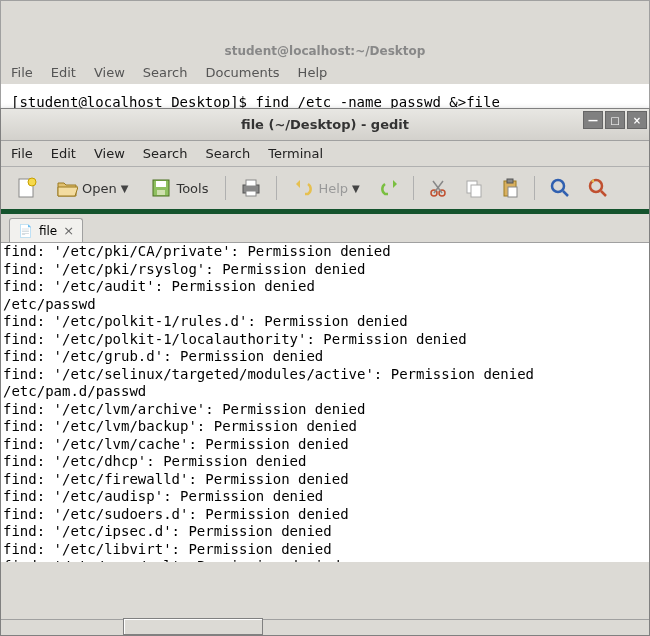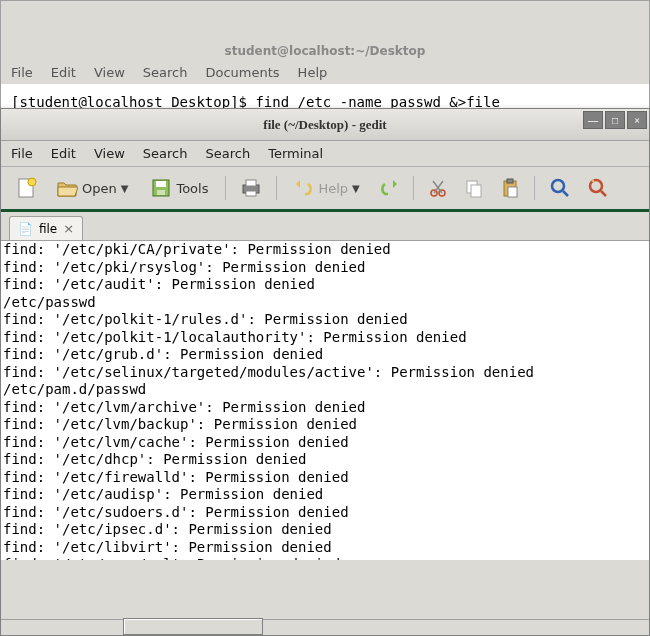--- a/index.html
+++ b/index.html
@@ -5,26 +5,26 @@
   * { box-sizing: border-box; }
   body { margin: 0; padding: 0; font-family: "DejaVu Sans", sans-serif; font-size: 13px; background: #dcdad5; width: 650px; height: 636px; overflow: hidden; position: relative; }
   .terminal-window { position: absolute; top: 0; left: 0; right: 0; background: #dcdad5; border: 1px solid #a0a0a0; }
   .terminal-titlebar { height: 20px; text-align: center; color: #888; font-weight: bold; font-size: 12px; line-height: 20px; margin-top: 40px; }
   .menubar { display: flex; gap: 18px; padding: 4px 10px; color: #555; font-size: 13px; background: #dcdad5; }
   .menubar div { cursor: pointer; }
   .terminal-body { background: #fff; font-family: "DejaVu Sans Mono", monospace; font-size: 14px; padding: 10px; color: #000; line-height: 1.25; white-space: pre; }
   .prompt { color: #000; }
   .cursor-block { display: inline-block; width: 8px; height: 15px; border: 1px solid #000; vertical-align: text-bottom; }
   .gedit-window { position: absolute; top: 108px; left: 0; right: 0; bottom: 0; background: #dcdad5; border: 1px solid #808080; box-shadow: 0 2px 6px rgba(0,0,0,0.3); }
-  .gedit-titlebar { height: 32px; background: linear-gradient(#e8e7e3, #d3d1cc); border-bottom: 1px solid #a0a0a0; display: flex; align-items: center; justify-content: center; position: relative; font-family: Liberation Serif, serif; }
+  .gedit-titlebar { height: 32px; background: linear-gradient(#e8e7e3, #d3d1cc); border-bottom: 1px solid #a0a0a0; display: flex; align-items: center; justify-content: center; position: relative; }
   .gedit-title { font-weight: bold; color: #333; font-size: 13px; }
   .window-controls { position: absolute; right: 2px; top: 2px; display: flex; gap: 2px; }
   .win-btn { width: 20px; height: 18px; background: #808080; border: 1px solid #666; display: flex; align-items: center; justify-content: center; color: #fff; font-size: 10px; font-weight: bold; cursor: pointer; }
   .gedit-menubar { display: flex; gap: 18px; padding: 5px 10px; color: #222; font-size: 13px; border-bottom: 1px solid #b0b0b0; }
-  .toolbar { display: flex; align-items: center; gap: 4px; padding: 6px 8px; background: #dcdad5; border-bottom: 3px solid #14532d; }
+  .toolbar { display: flex; align-items: center; gap: 4px; padding: 6px 8px; background: #dcdad5; border-bottom: 5px solid #14532d; }
   .tool-btn { display: flex; align-items: center; gap: 4px; padding: 3px 5px; border: 1px solid transparent; border-radius: 3px; cursor: pointer; color: #333; }
   .tool-btn.labeled { padding: 3px 8px; }
   .tool-btn.disabled { color: #999; }
   .tool-sep { width: 1px; height: 24px; background: #b0b0b0; margin: 0 4px; }
   .chev { font-size: 10px; color: #444; }
   .tab-bar { display: flex; padding: 4px 8px 0 8px; background: #dcdad5; }
   .tab { display: flex; align-items: center; gap: 6px; padding: 4px 8px; background: #f2f1ee; border: 1px solid #a0a0a0; border-bottom: none; border-radius: 3px 3px 0 0; font-size: 12px; }
   .tab-close { color: #666; cursor: pointer; font-size: 13px; }
   .editor-body { background: #fff; border-top: 1px solid #a0a0a0; font-family: "DejaVu Sans Mono", monospace; font-size: 14px; padding: 0px 2px; color: #000; line-height: 1.25; white-space: pre; overflow: hidden; height: 320px; }
   .status-area { position: absolute; bottom: 0; left: 0; right: 0; height: 16px; background: #dcdad5; border-top: 1px solid #a0a0a0; }

